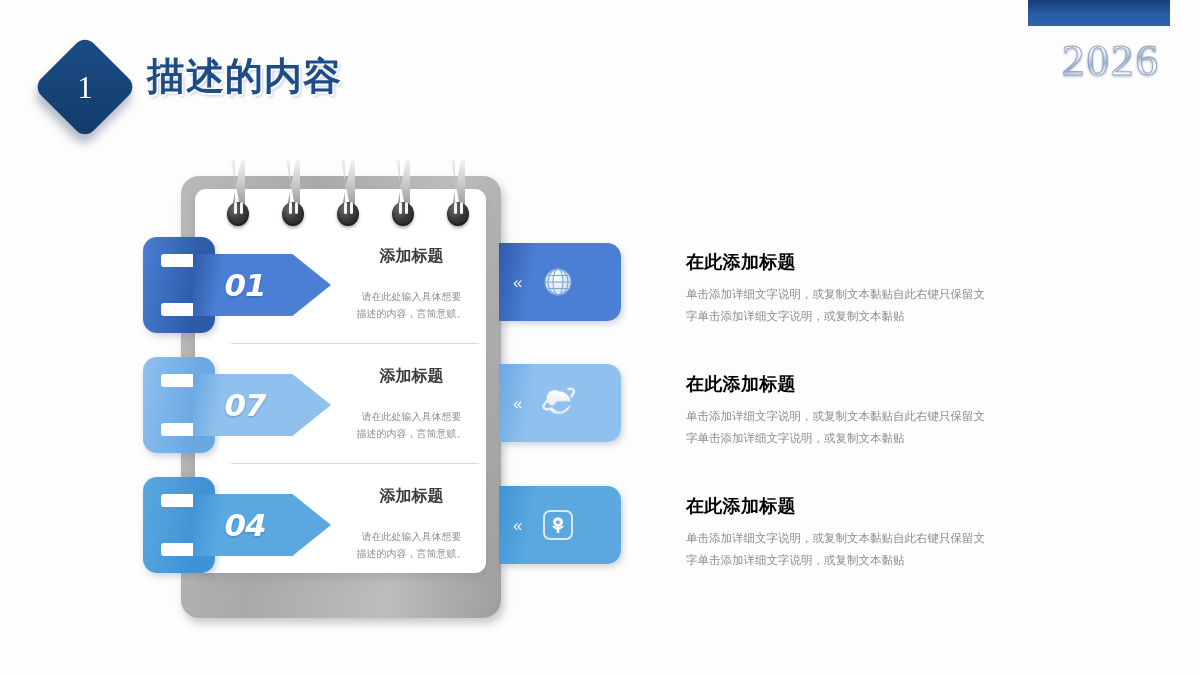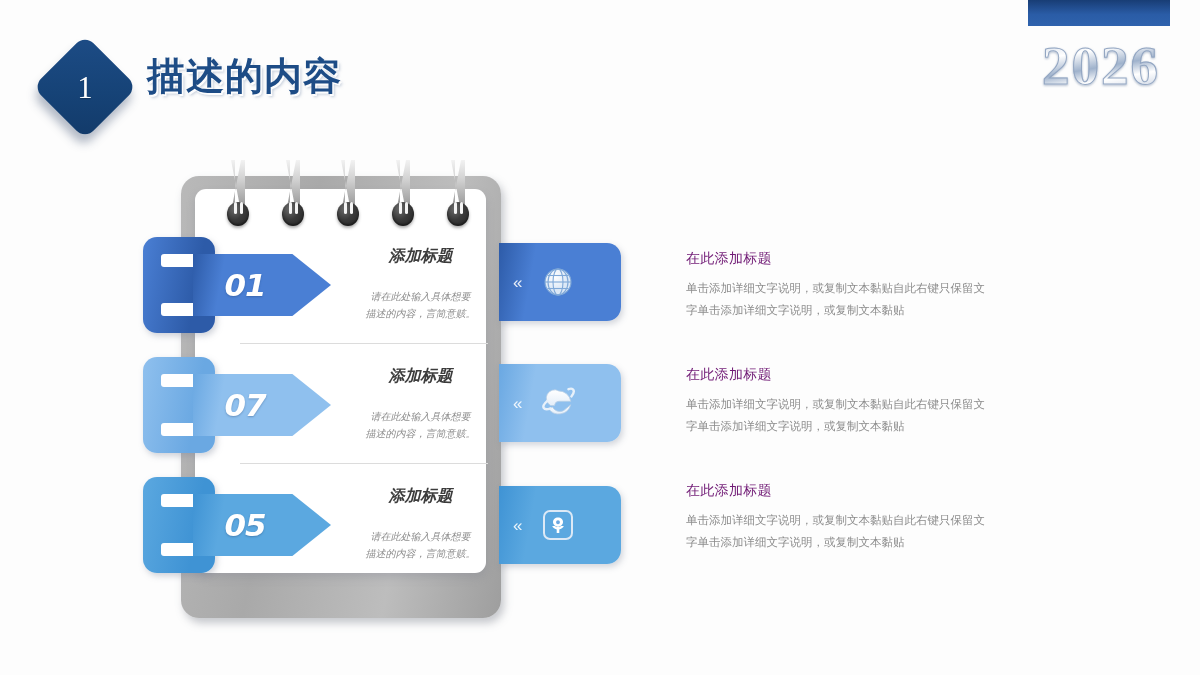--- a/index.html
+++ b/index.html
@@ -14,21 +14,21 @@
   
   .top-bar{
     position:absolute;top:0;right:30px;width:142px;height:26px;
     background:linear-gradient(180deg,#183d75 0%,#2a5ca6 55%,#2f62ad 100%);
   }
 
   
   .year{
     position:absolute;top:38px;right:40px;
     font-family:"Liberation Serif","DejaVu Serif",serif;
-    font-size:55px;font-weight:700;letter-spacing:2px;
+    font-size:45px;font-weight:400;letter-spacing:2px;
     line-height:1;
     color:transparent;
     background:linear-gradient(170deg,#c9d4e4 0%,#ffffff 28%,#9fb2cc 52%,#ffffff 70%,#b9c6da 100%);
     -webkit-background-clip:text;background-clip:text;
     -webkit-text-stroke:1px #93a6c2;
     filter:drop-shadow(0 1px 1px rgba(120,140,170,.55));
   }
 
   
   .diamond-wrap{position:absolute;left:38px;top:44px;width:96px;height:96px;}
@@ -86,21 +86,21 @@
     position:absolute;top:42px;left:8px;width:3px;height:12px;
     background:#f4f4f4;border-radius:2px;
   }
   .ring .bead-gap2{
     position:absolute;top:42px;left:14px;width:3px;height:12px;
     background:#f4f4f4;border-radius:2px;
   }
 
   
   .pad-rows{position:absolute;left:181px;top:176px;width:320px;height:442px;}
-  .pad-row{position:absolute;left:17px;width:320px;height:118px;font-style:italic;}
+  .pad-row{position:absolute;left:8px;width:320px;height:118px;}
   .pad-row.r1{top:61px;}
   .pad-row.r2{top:181px;}
   .pad-row.r3{top:301px;}
   .row-text{
     position:absolute;left:130px;top:8px;width:185px;text-align:center;
   }
   .row-title{
     font-size:16px;font-weight:700;color:#3c3c3c;line-height:1.4;
     text-shadow:0 1px 0 rgba(255,255,255,.8);
   }
@@ -154,21 +154,21 @@
   .glyph{
     margin-left:16px;width:40px;height:40px;
     display:flex;align-items:center;justify-content:center;
   }
   .glyph svg{display:block;}
 
   
   .text-col{position:absolute;left:686px;top:250px;width:360px;}
   .text-block{margin-bottom:44px;}
   .tb-title{
-    font-size:14px;font-weight:400;color:#701a75;letter-spacing:.3px;
+    font-size:18px;font-weight:700;color:#000000;letter-spacing:.3px;
   }
   .tb-body{
     margin-top:9px;font-size:11.5px;color:#8c8c8c;line-height:1.95;
   }
 </style>
 </head>
 <body>
 
 <div class="slide">
 
@@ -265,21 +265,21 @@
         <div class="tab-notch n1"></div>
         <div class="tab-notch n2"></div>
         <div class="tab-arrow" style="background:linear-gradient(100deg,#6aa8e2 0%,#8fc0ee 22%,#8fc0ee 100%);"></div>
         <div class="tab-num">07</div>
       </div>
       <div class="tab-group" style="position: absolute; left: 181px; top: 477px;">
         <div class="tab-back" style="background:linear-gradient(100deg,#5ba8e0 0%,#3f93d4 70%,#3f93d4 100%);"></div>
         <div class="tab-notch n1"></div>
         <div class="tab-notch n2"></div>
         <div class="tab-arrow" style="background:linear-gradient(100deg,#3f93d4 0%,#5ba8e0 22%,#5ba8e0 100%);"></div>
-        <div class="tab-num">05</div>
+        <div class="tab-num">04</div>
       </div>
     </div>
 
   <div id="icons-layer">
       <div class="icon-panel p1" style="background: linear-gradient(100deg, rgb(45, 91, 168) 0%, rgb(74, 127, 212) 28%, rgb(74, 127, 212) 100%);">
         <span class="chev">«</span>
         <span class="glyph">
           <svg width="34" height="34" viewBox="0 0 34 34">
             <defs>
               <radialGradient id="gg" cx="38%" cy="30%">

